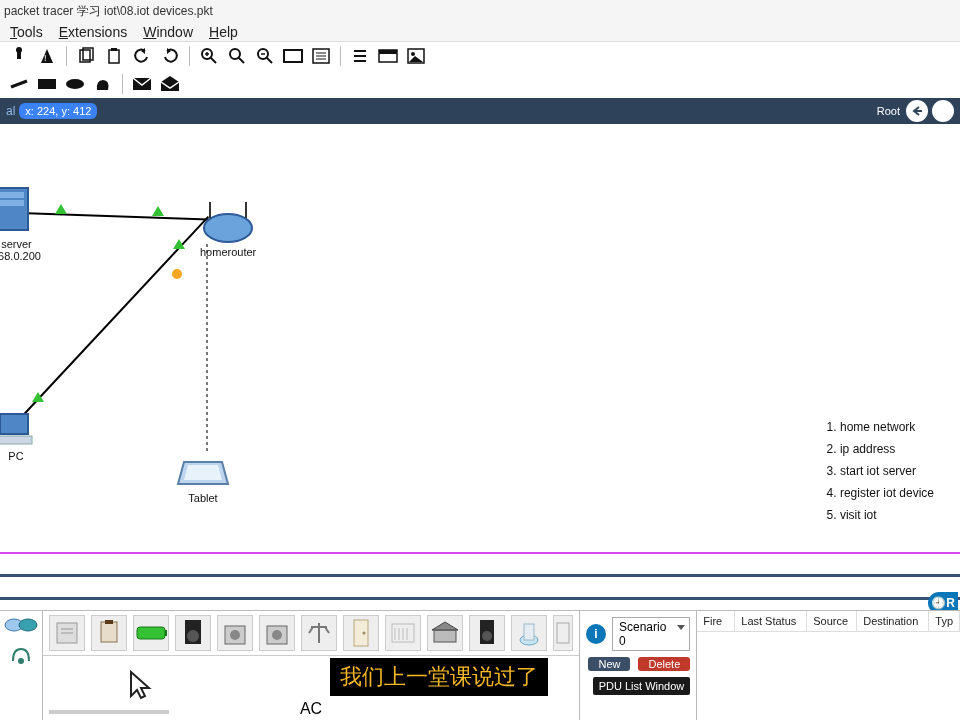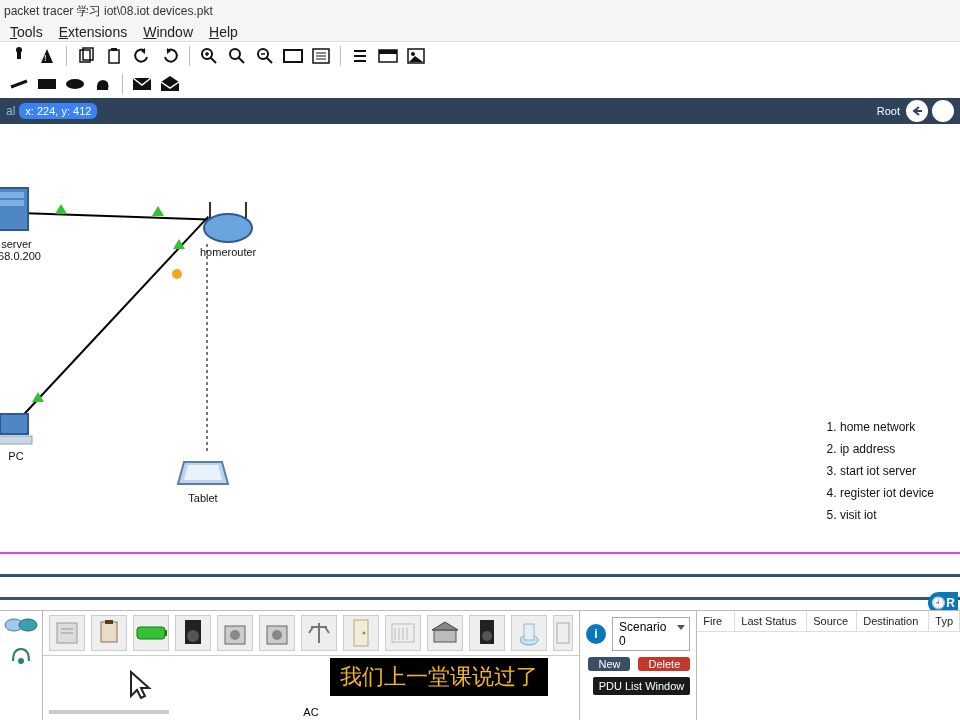--- a/index.html
+++ b/index.html
@@ -22,21 +22,21 @@
   .line{position:absolute;height:2px;background:#000;transform-origin:left center}
   .notes{position:absolute;right:26px;top:292px;font-size:12px;color:#111;line-height:22px}
   .divider{height:26px;background:#fff;border-top:3px solid #355273;border-bottom:3px solid #355273;margin-top:20px}
   .rt{position:absolute;right:2px;top:592px;width:30px;height:22px;background:#0b76b8;border-radius:12px 0 0 12px;display:flex;align-items:center;justify-content:center;color:#fff;font-size:12px;font-weight:bold}
   .bottom{position:absolute;left:0;right:0;bottom:0;height:110px;display:flex;background:#fff;border-top:1px solid #bbb}
   .palette{width:560px;display:flex;flex-direction:column}
   .pal-items{display:flex;gap:6px;align-items:center;padding:4px 6px;overflow:hidden}
   .pi{width:36px;height:36px;background:#eee;border:1px solid #ccc;display:flex;align-items:center;justify-content:center;font-size:10px;color:#444;cursor:pointer}
   .pal-bot{flex:1;border-top:1px solid #ccc;position:relative}
   .cursor{position:absolute;left:84px;top:14px;font-size:28px;color:#222}
-  .pal-label{position:absolute;left:50%;bottom:2px;transform:translateX(-50%);font-size:11px}
+  .pal-label{position:absolute;left:50%;bottom:2px;transform:translateX(-50%);font-size:16px}
   .mid{width:140px;border-left:1px solid #bbb;padding:6px;font-size:12px;display:flex;flex-direction:column;gap:6px}
   .sc-row{display:flex;align-items:center;gap:6px}
   .info-c{width:20px;height:20px;border-radius:50%;background:#0b76b8;color:#fff;display:flex;align-items:center;justify-content:center;font-weight:bold;font-size:12px}
   .sel{border:1px solid #aaa;padding:2px 14px 2px 6px;font-size:12px;position:relative;background:#fff;flex:1}
   .sel:after{content:"";position:absolute;right:4px;top:7px;border-left:4px solid transparent;border-right:4px solid transparent;border-top:5px solid #555}
   .btn{padding:1px 10px;background:#3a4e68;color:#fff;border-radius:3px;font-size:11px;cursor:pointer}
   .btn.del{background:#c0392b}
   .pdu{background:#1a1a1a;color:#fff;font-size:11px;padding:3px 6px;border-radius:2px}
   .pdu-table{flex:1;border-left:1px solid #bbb;font-size:11px;display:flex;flex-direction:column}
   .pdu-head{display:flex}

